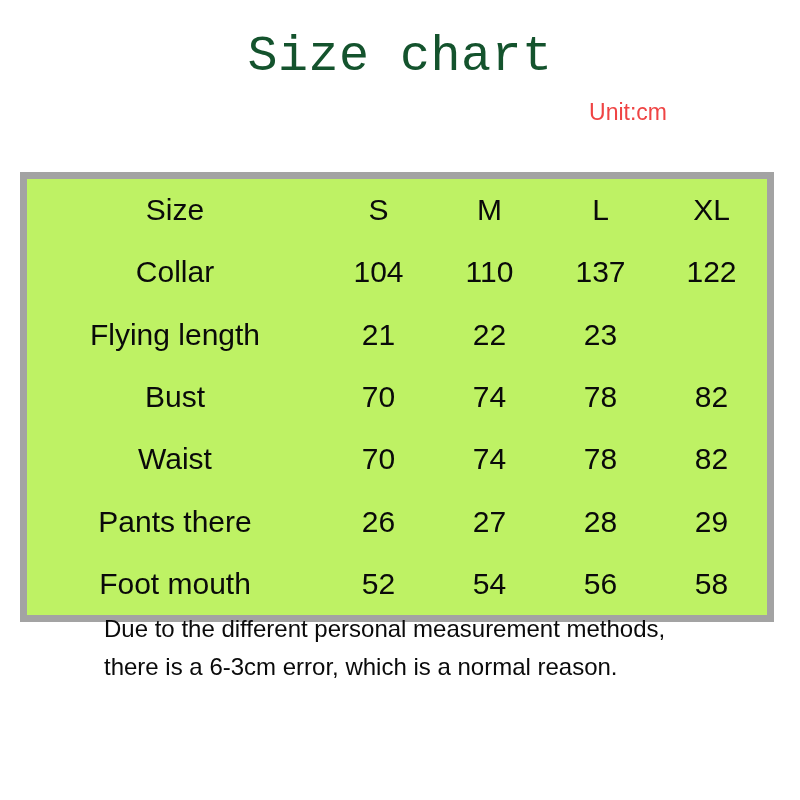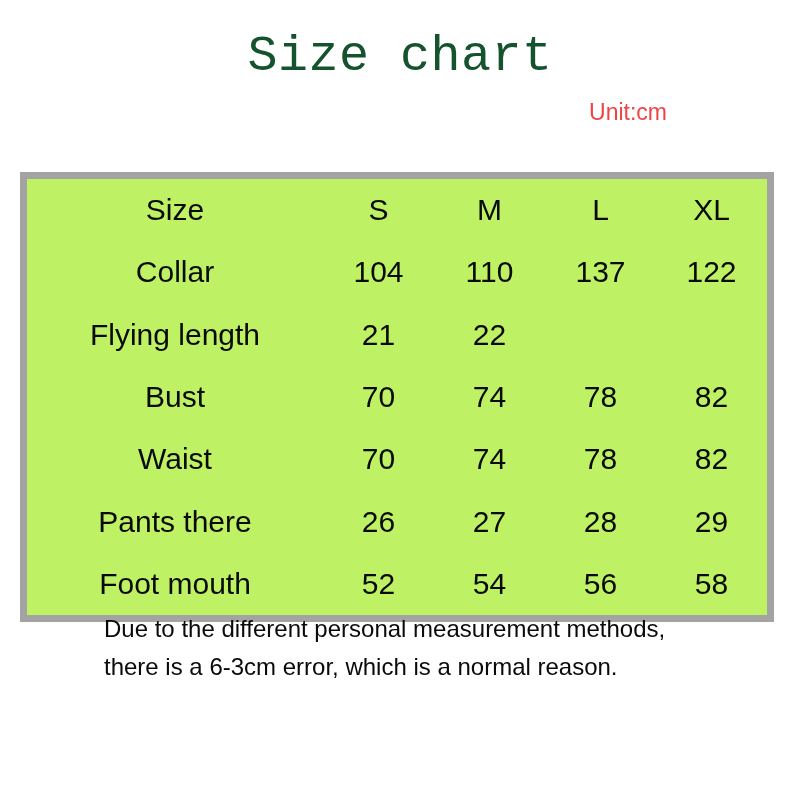--- a/index.html
+++ b/index.html
@@ -92,20 +92,21 @@
       <div class="t-cell">104</div>
       <div class="t-cell">110</div>
       <div class="t-cell">137</div>
       <div class="t-cell">122</div>
     </div>
 
     <div class="t-row">
       <div class="t-cell">Flying length</div>
       <div class="t-cell">21</div>
       <div class="t-cell">22</div>
+      <div class="t-cell">23</div>
     </div>
 
     <div class="t-row">
       <div class="t-cell">Bust</div>
       <div class="t-cell">70</div>
       <div class="t-cell">74</div>
       <div class="t-cell">78</div>
       <div class="t-cell">82</div>
     </div>
 

